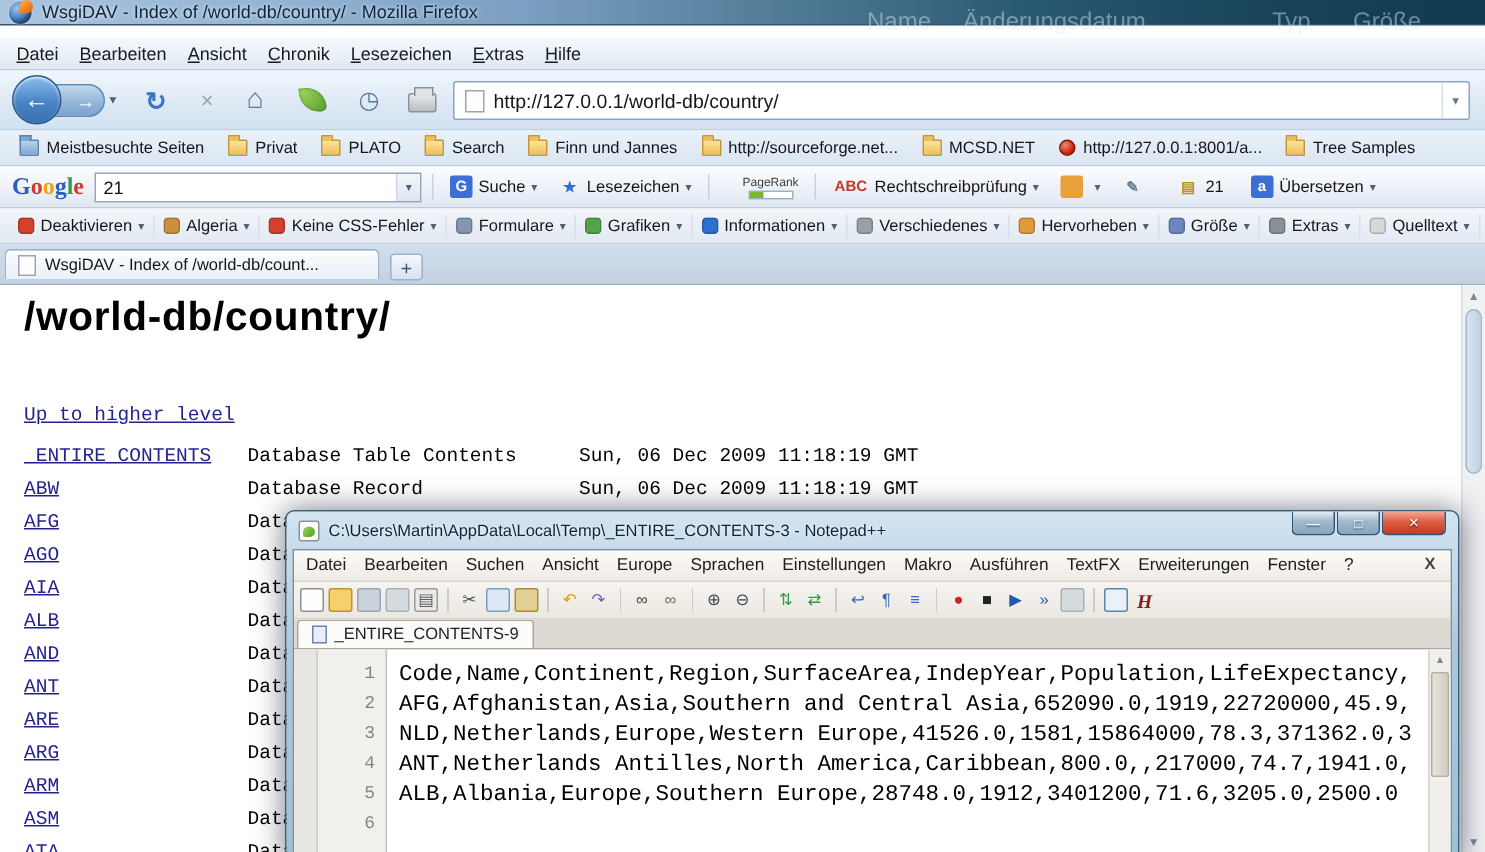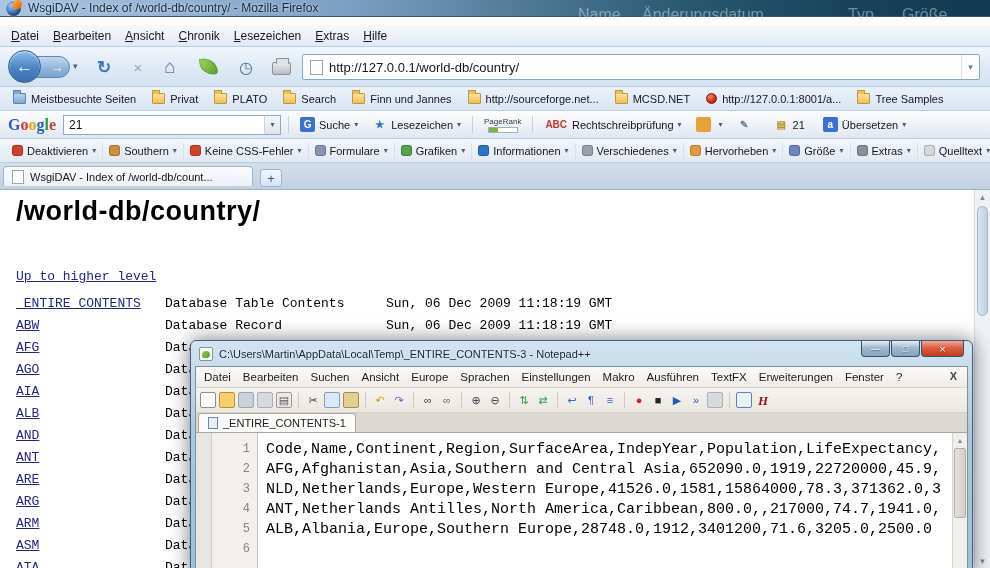--- a/index.html
+++ b/index.html
@@ -80,21 +80,21 @@
 .g-search{width:218px;height:20px;background:#fff;border:1px solid #92a8c0;display:flex;align-items:center;}
 .g-search-input{flex:1;border:none;outline:none;font-size:12px;padding-left:5px;background:transparent;color:#111;
   font-family:"Liberation Sans",sans-serif;}
 .g-search-drop{width:16px;height:18px;border-left:1px solid #c8d4e0;display:flex;align-items:center;justify-content:center;
   font-size:8px;color:#4a617a;background:linear-gradient(#f4f7fa,#dde5ee);}
 .g-btn-list{display:flex;align-items:center;gap:6px;}
 .gbtn{display:flex;align-items:center;gap:4px;font-size:11px;color:#15151a;padding:2px 4px;white-space:nowrap;}
 .gicon{min-width:15px;height:15px;border-radius:2px;display:flex;align-items:center;justify-content:center;
   font-size:10px;font-weight:bold;padding:0 1px;}
 .gcaret{font-size:8px;color:#4a617a;}
-.g-pagerank{display:flex;flex-direction:column;align-items:center;font-size:8px;color:#3a3a3a;gap:1px;padding:0 4px;}
+.g-pagerank{display:flex;flex-direction:column;align-items:center;font-size:8px;color:#3a3a3a;gap:1px;padding:0 4px;margin-left:11px;}
 .pr-bar{width:30px;height:6px;border:1px solid #9ab0c4;background:#fff;position:relative;}
 .pr-bar::before{content:"";position:absolute;left:0;top:0;bottom:0;width:9px;background:#7cb82f;}
 .g-sep{width:1px;height:17px;background:#c4d2e0;}
 
 
 .ff-wdbar{position:absolute;left:0;top:139px;width:100%;height:24px;
   background:linear-gradient(#f3f6fa,#e2e9f2);border-bottom:1px solid #bccde0;
   display:flex;align-items:center;padding-left:6px;z-index:1;}
 .wd-item{display:flex;align-items:center;gap:4px;font-size:11px;color:#15151a;padding:2px 6px;
   white-space:nowrap;border-right:1px solid #d7e0ea;}
@@ -350,21 +350,21 @@
     <div class="ff-wdbar">
 
         <span class="wd-item">
           <span class="wd-icon" style="background: rgb(213, 64, 44);"></span>
           <span>Deaktivieren</span>
           <span class="wd-caret">▾</span>
         </span>
 
         <span class="wd-item">
           <span class="wd-icon" style="background: rgb(201, 145, 61);"></span>
-          <span>Southern</span>
+          <span>Algeria</span>
           <span class="wd-caret">▾</span>
         </span>
 
         <span class="wd-item">
           <span class="wd-icon" style="background: rgb(213, 64, 44);"></span>
           <span>Keine CSS-Fehler</span>
           <span class="wd-caret">▾</span>
         </span>
 
         <span class="wd-item">
@@ -626,21 +626,21 @@
           <span class="npp-icon sep"></span>
 
           <span class="npp-icon" style="background: rgb(233, 241, 249); border-color: rgb(92, 132, 173);"></span>
 
           <span class="npp-icon hstyle" style="color: rgb(139, 26, 26);">H</span>
         </div>
 
       <div class="npp-tabbar">
         <div class="npp-tab">
           <span class="npp-tab-ico"></span>
-          <span>_ENTIRE_CONTENTS-1</span>
+          <span>_ENTIRE_CONTENTS-9</span>
         </div>
       </div>
 
       <div class="npp-editor">
         <div class="npp-margin"></div>
         <div class="npp-gutterbg"></div>
         <div class="npp-lines">
 
             <div class="code-line">
               <span class="line-num">1</span>

